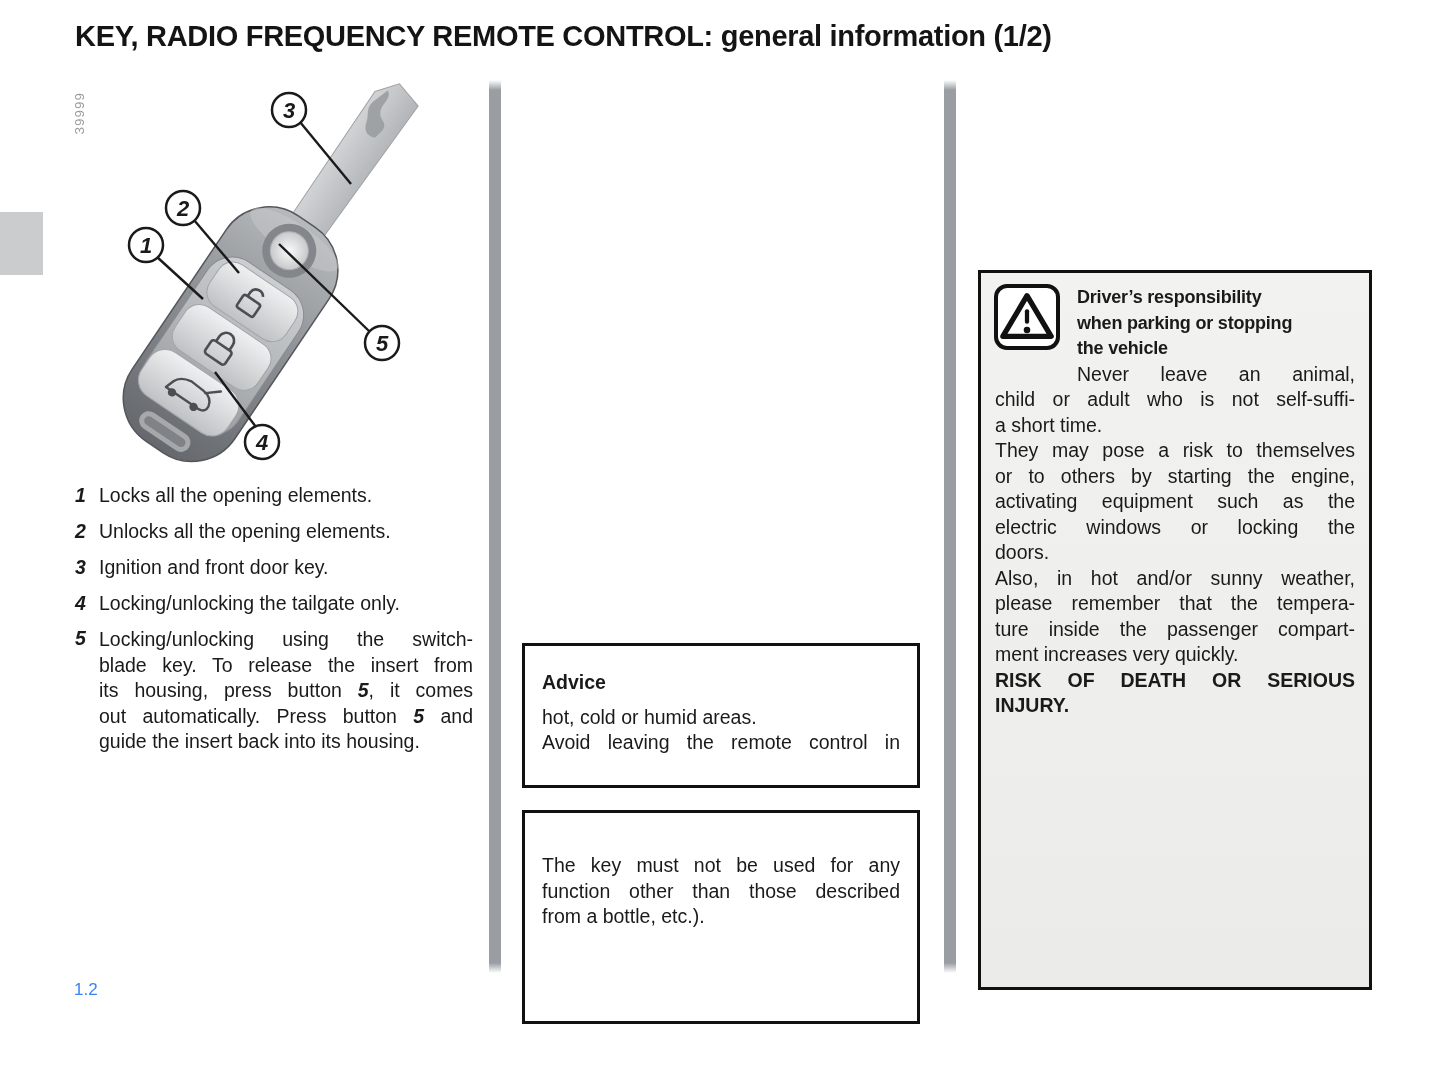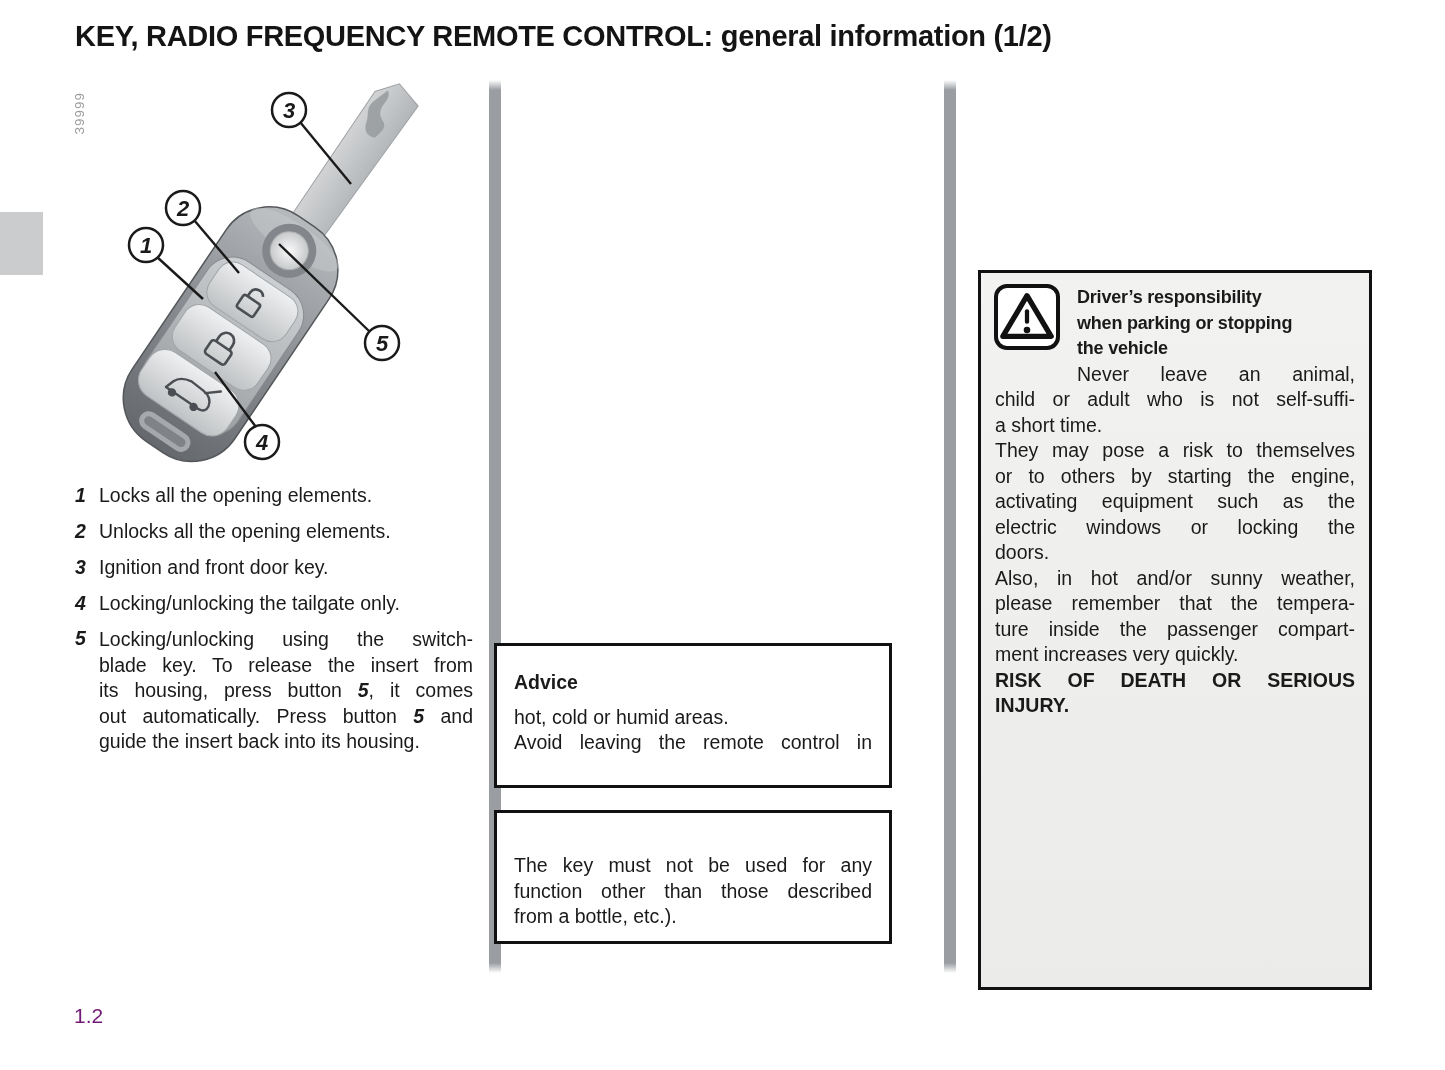--- a/index.html
+++ b/index.html
@@ -39,40 +39,40 @@
   
   .legend { position:absolute; left:75px; top:483px; width:398px; font-size:19.5px; }
   .legend-item { display:flex; margin-bottom:10.5px; line-height:25.5px; }
   .legend-item .num, .item5 .num { font-weight:700; font-style:italic; flex:0 0 24px; width:24px; }
   .sb-heading { font-weight:700; margin-top:3px; }
   .item5 { display:flex; margin-top:1px; }
   .item5 .lines { flex:1; min-width:0; }
 
   
   .advice-box, .note-box {
-    position:absolute; left:494px; width:398px; border:3px solid #111;
+    position:absolute; left:522px; width:398px; border:3px solid #111;
     box-sizing:border-box; background:#fff; font-size:19.5px; padding:0 17px;
   }
   .advice-box { top:643px; height:145px; padding-top:24px; }
-  .note-box   { top:810px; height:134px; padding-top:40px; }
+  .note-box   { top:810px; height:214px; padding-top:40px; }
   .box-title  { font-weight:700; line-height:25.5px; margin-bottom:9px; }
 
   
   .warning-box {
     position:absolute; left:978px; top:270px; width:394px; height:720px;
     border:3px solid #111; box-sizing:border-box; padding:12px 14px;
     background:linear-gradient(#f2f2f1, #ebebea); font-size:19.5px;
   }
   .warn-icon {
     position:absolute; left:13px; top:11px; width:66px; height:66px;
     border:4px solid #111; border-radius:13px; background:#fff; box-sizing:border-box;
   }
   .warn-heading { margin-left:82px; font-size:18px; font-weight:700; line-height:25.5px; letter-spacing:-0.2px; }
 
-  .pagenum { position:absolute; left:74px; top:1004px; font-size:21px; color:#701a75; }
+  .pagenum { position:absolute; left:74px; top:980px; font-size:17px; color:#3b82f6; }
 </style>
 </head>
 <body>
 
 <div class="page">
 
   <h1 class="page-title">KEY, RADIO FREQUENCY REMOTE CONTROL: general information (1/2)</h1>
 
   <div class="left-tab"></div>
 

